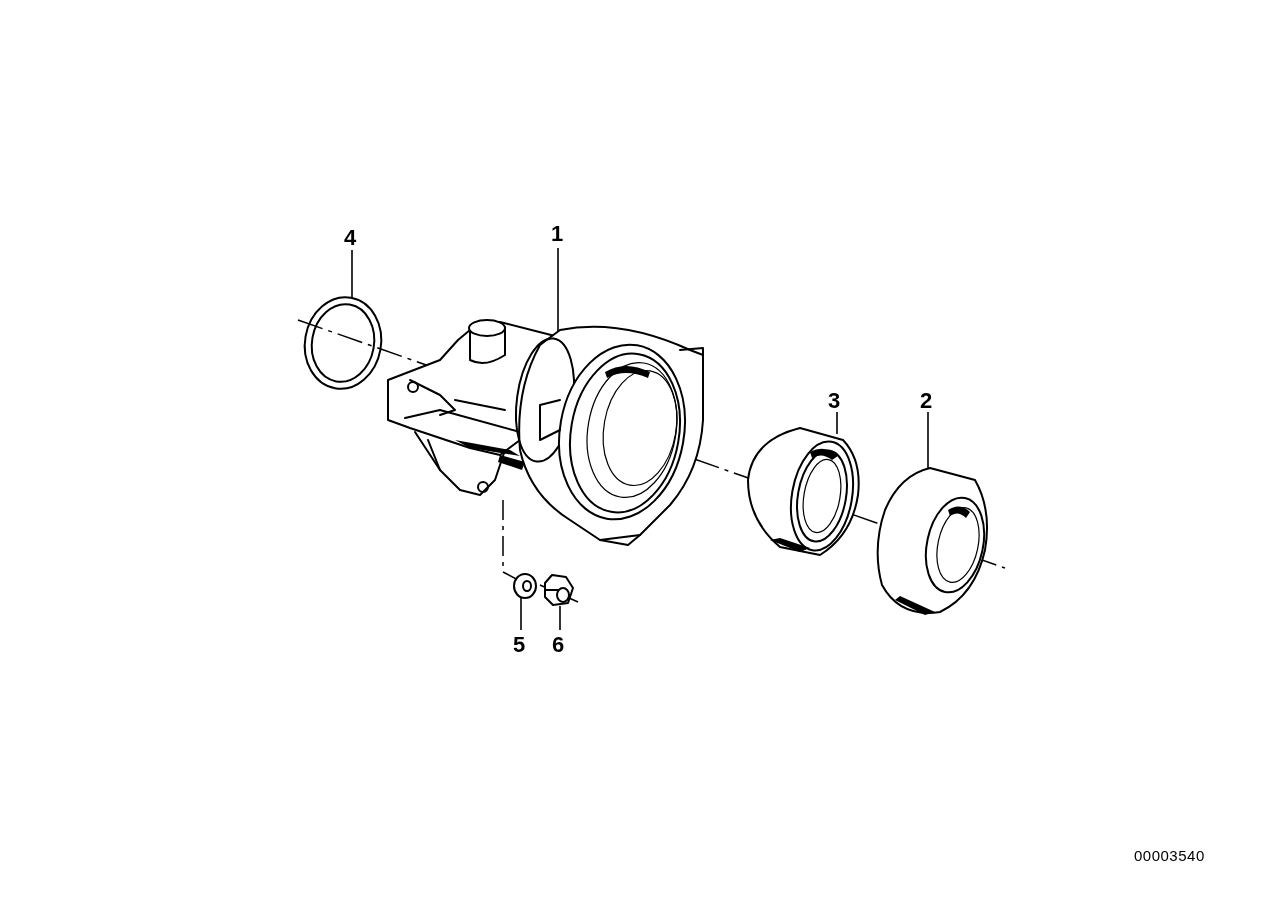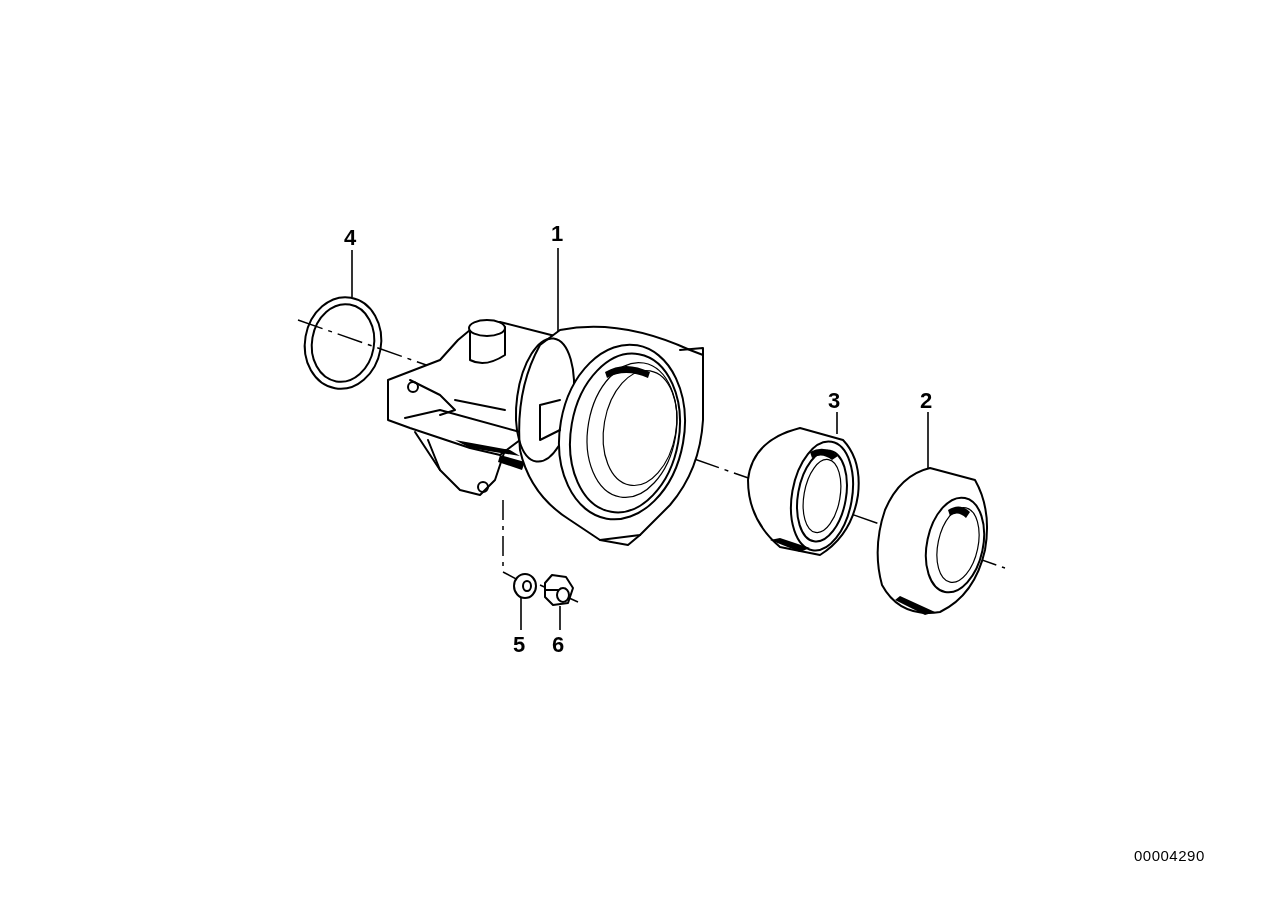--- a/index.html
+++ b/index.html
@@ -104,14 +104,14 @@
 
   
   <span class="label" style="left:344px; top:227px;">4</span>
   <span class="label" style="left:551px; top:223px;">1</span>
   <span class="label" style="left:828px; top:390px;">3</span>
   <span class="label" style="left:920px; top:390px;">2</span>
   <span class="label" style="left:513px; top:634px;">5</span>
   <span class="label" style="left:552px; top:634px;">6</span>
 
   
-  <span class="docnum" style="left:1134px; top:847px;">00004290</span>
+  <span class="docnum" style="left:1134px; top:847px;">00003540</span>
 </div>
 
 </body></html>

